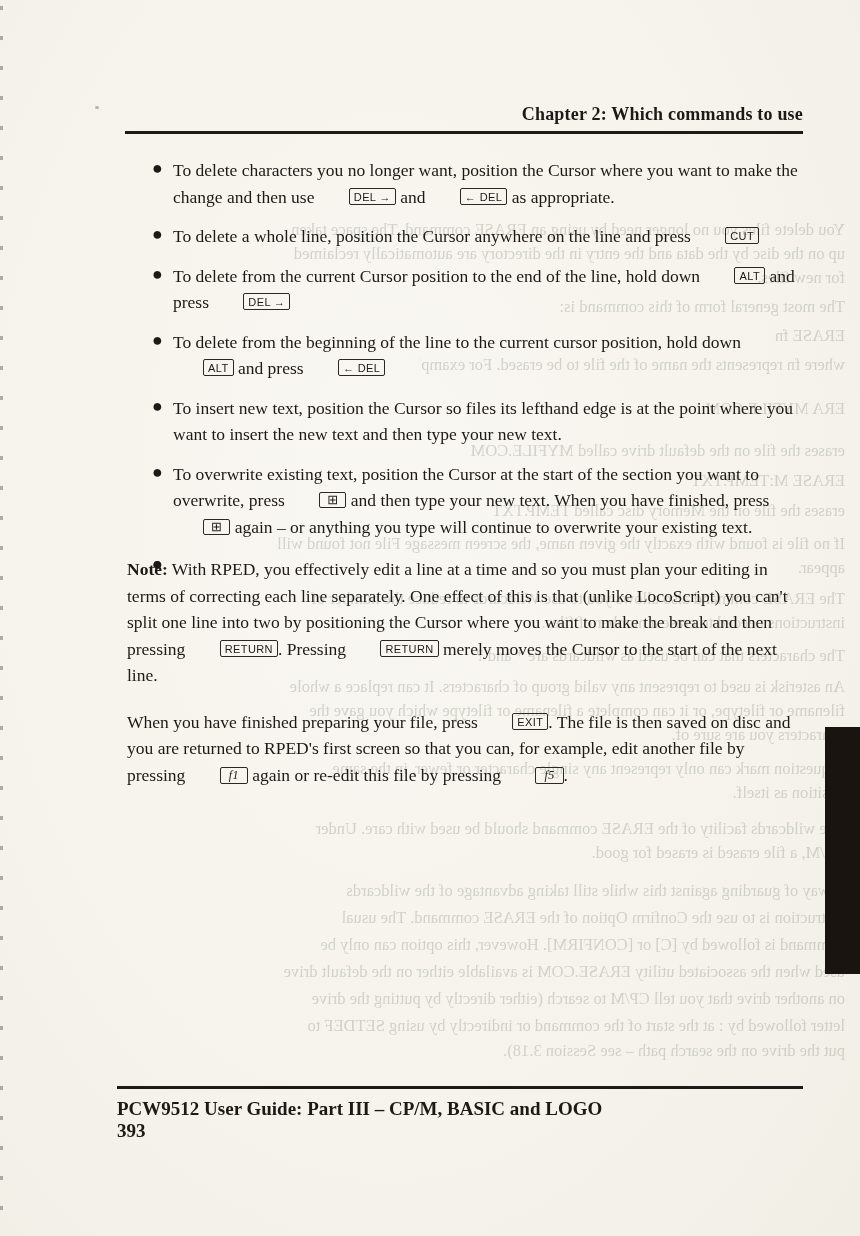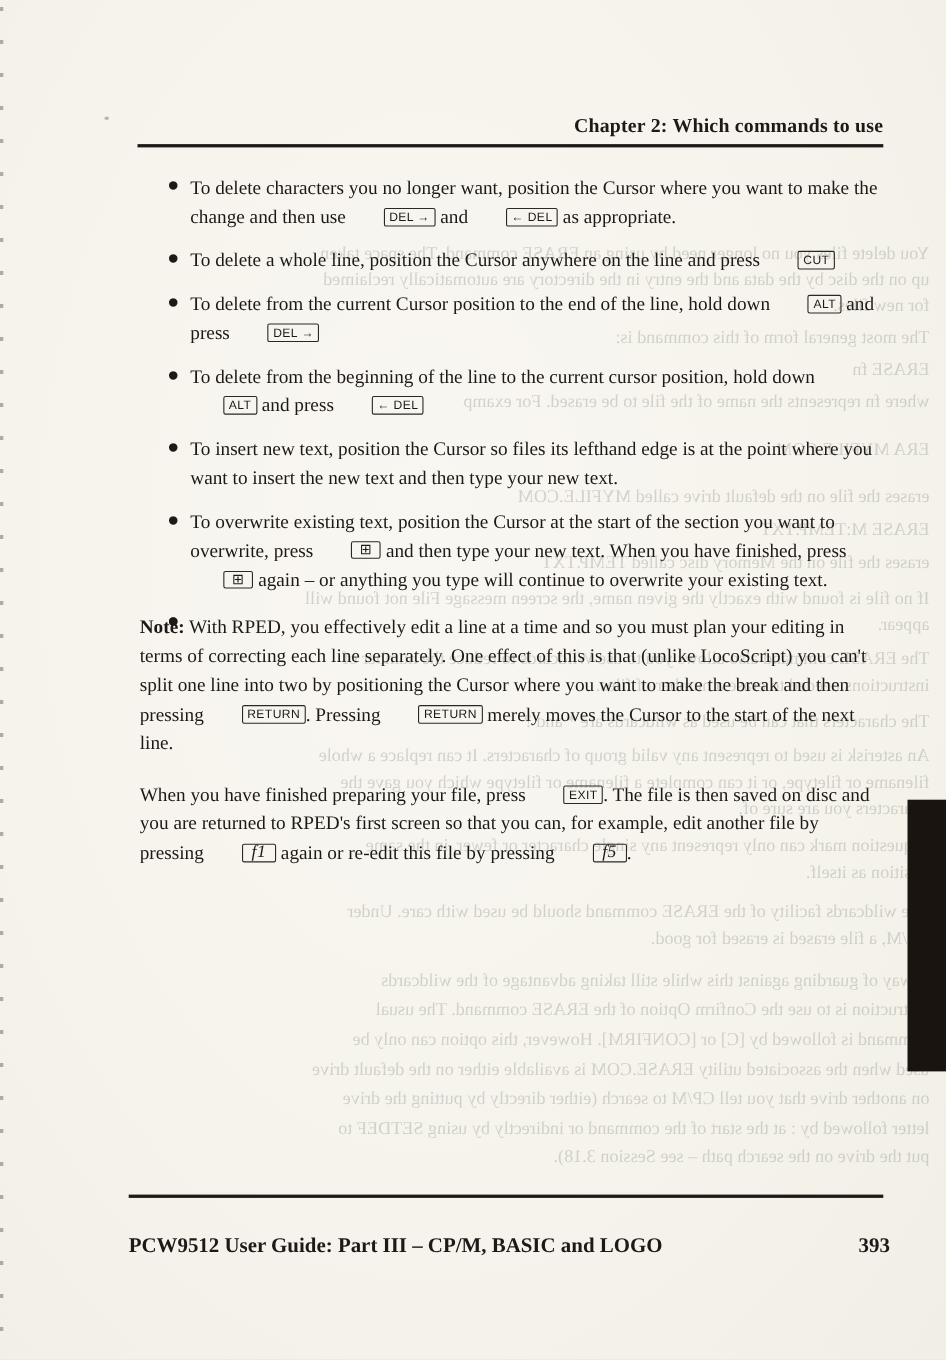--- a/index.html
+++ b/index.html
@@ -54,27 +54,27 @@
     padding:1px 4px 0 4px;
     vertical-align:2px;
     letter-spacing:.4px;
     white-space:nowrap;
     color:#1c1916;
     margin-left:30px;
   }
   .key.plus{font-size:13px;line-height:14px;padding:0 7px;}
   .key.fn{
     font-family:"Liberation Serif", serif;font-style:italic;
-    font-size:16px;padding:0 8px 1px 8px;
+    font-size:12px;padding:0 8px 1px 8px;
   }
   .footer-rule{position:absolute;left:117px;top:1086px;width:686px;height:3px;z-index:2;}
   .footer-row{
-    position:absolute;left:117px;top:1122px;width:692px;z-index:2;
+    position:absolute;left:117px;top:1098px;width:692px;z-index:2;
     display:flex;justify-content:space-between;align-items:baseline;
-    font-weight:bold;font-size:19px;
+    font-weight:bold;font-size:19px;flex-direction:column;
   }
   .tab-marker{
     position:absolute;left:825px;top:727px;width:35px;height:247px;
     background:#191410;z-index:3;
   }
   .speck-dot{position:absolute;left:95px;top:106px;width:4px;height:3px;
     background:rgba(120,118,110,.5);border-radius:50%;z-index:1;}
 </style>
 </head>
 <body>

